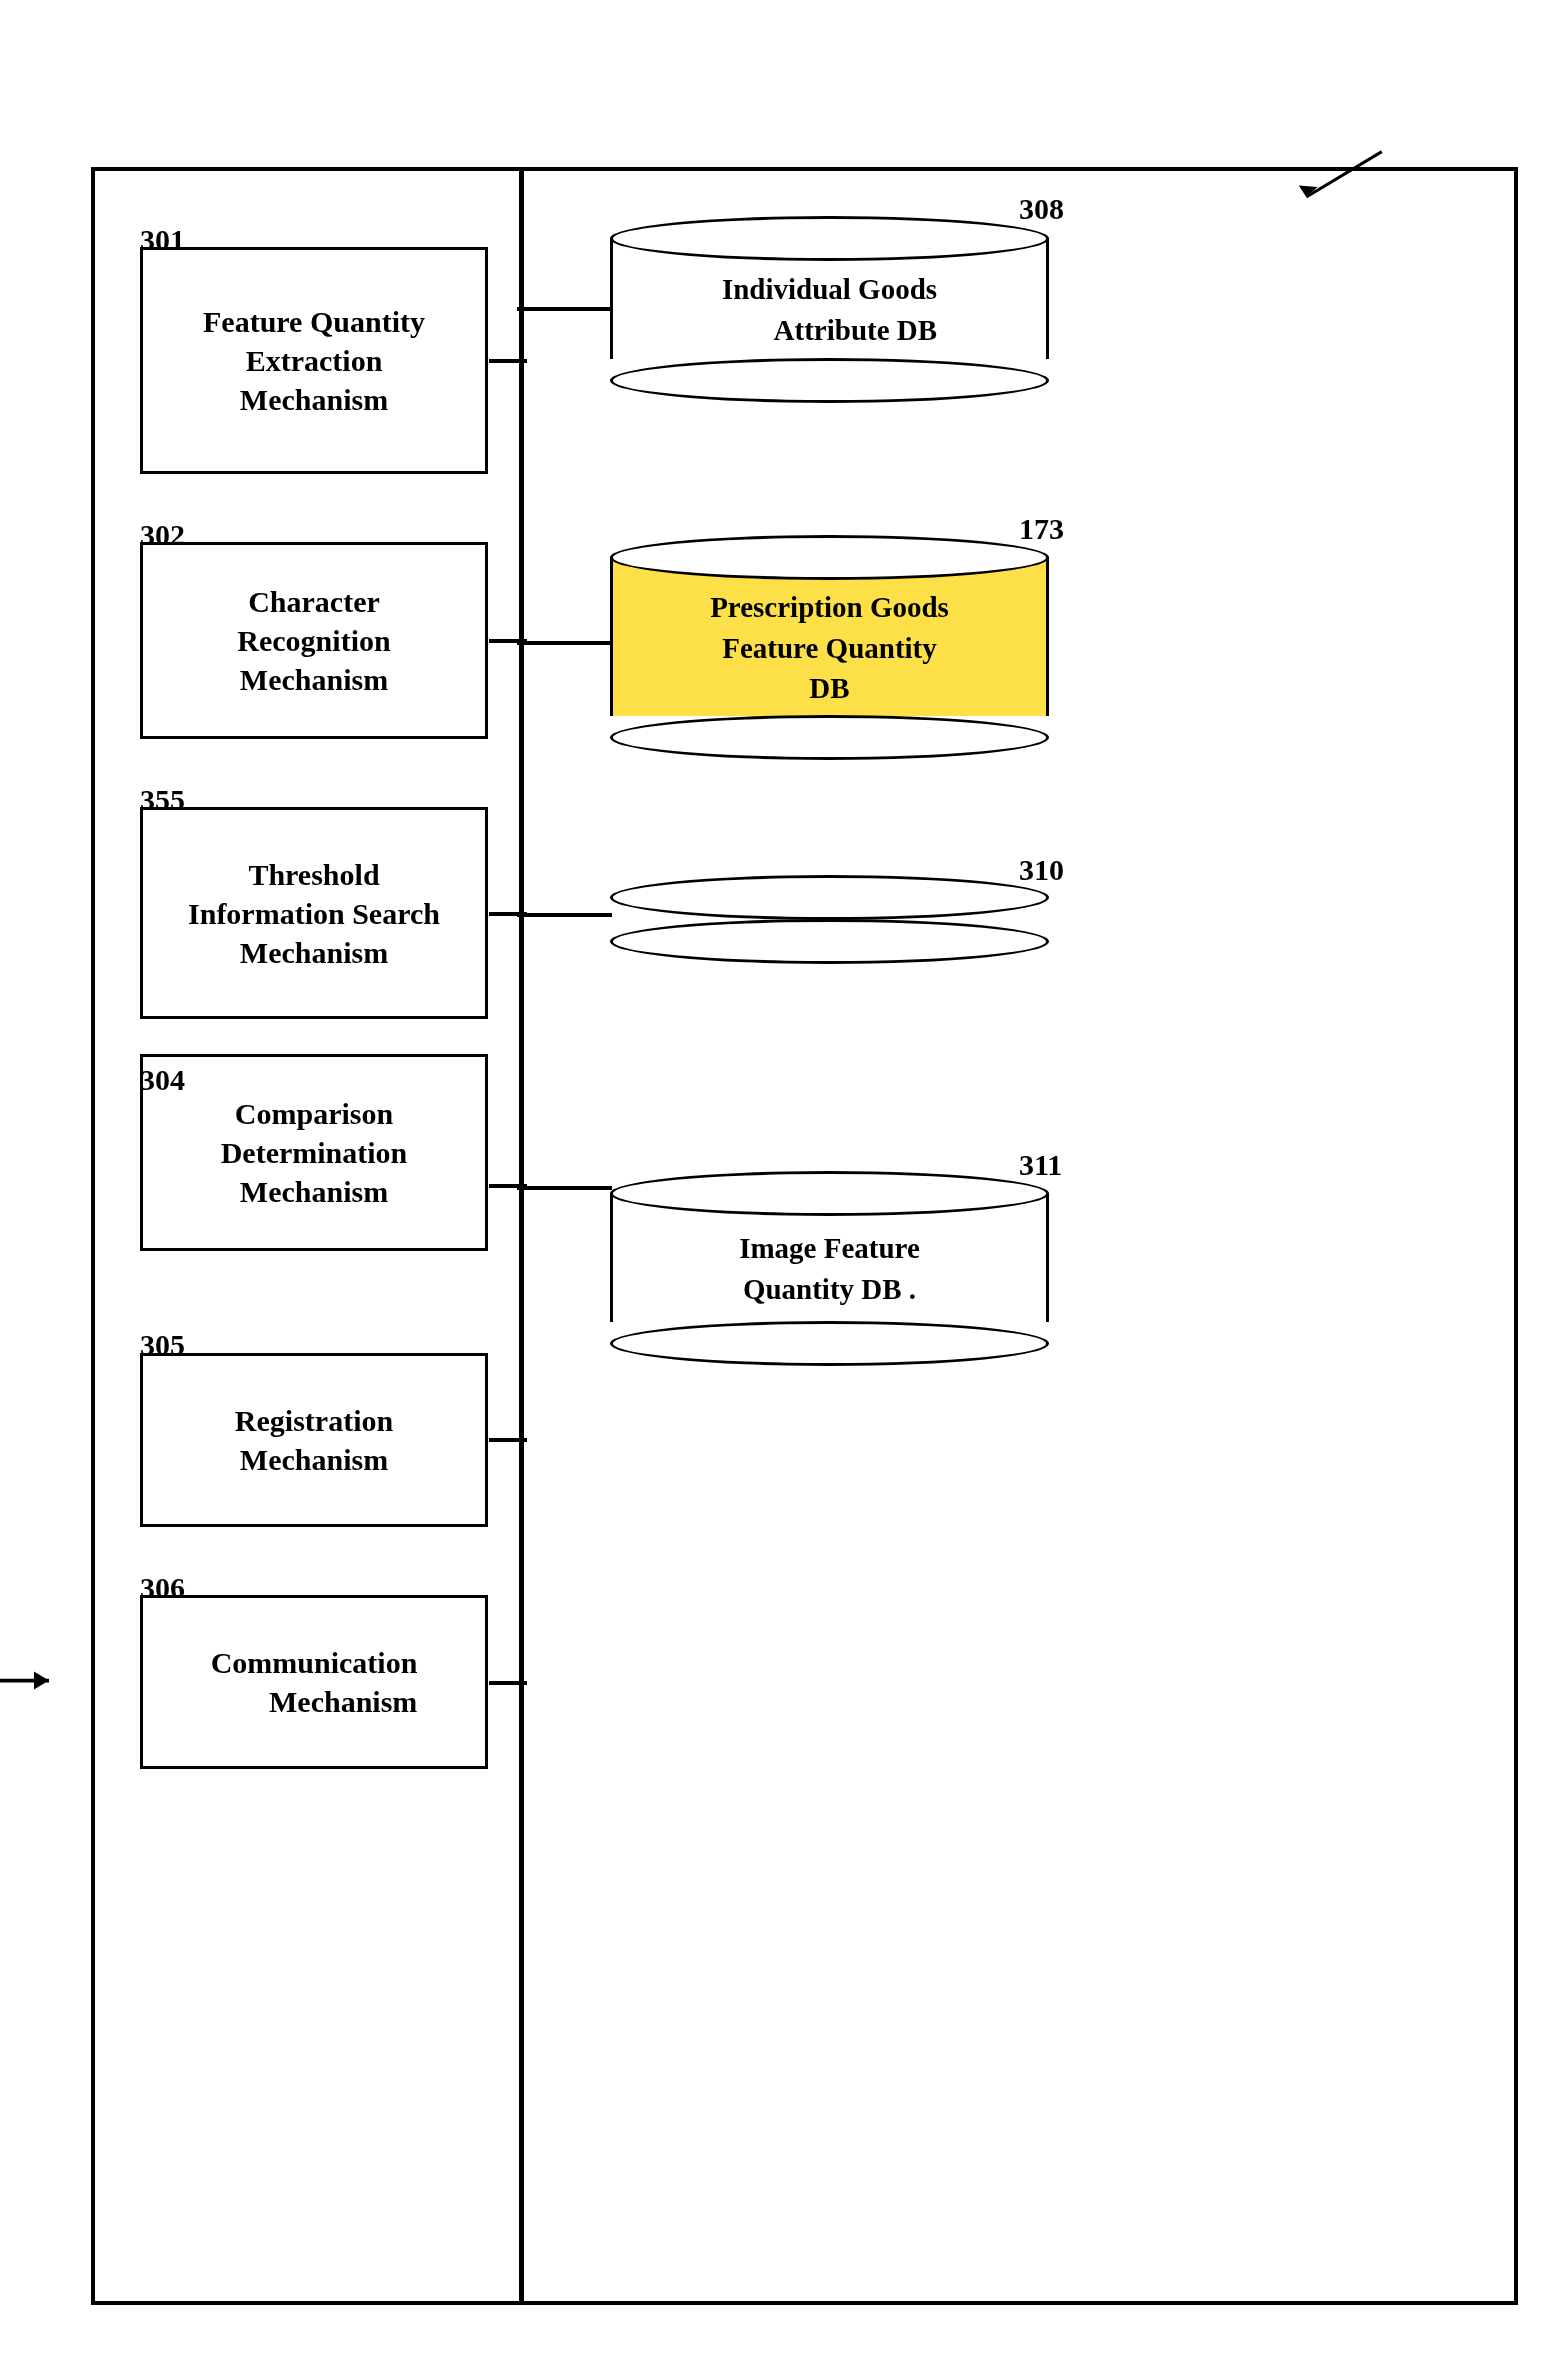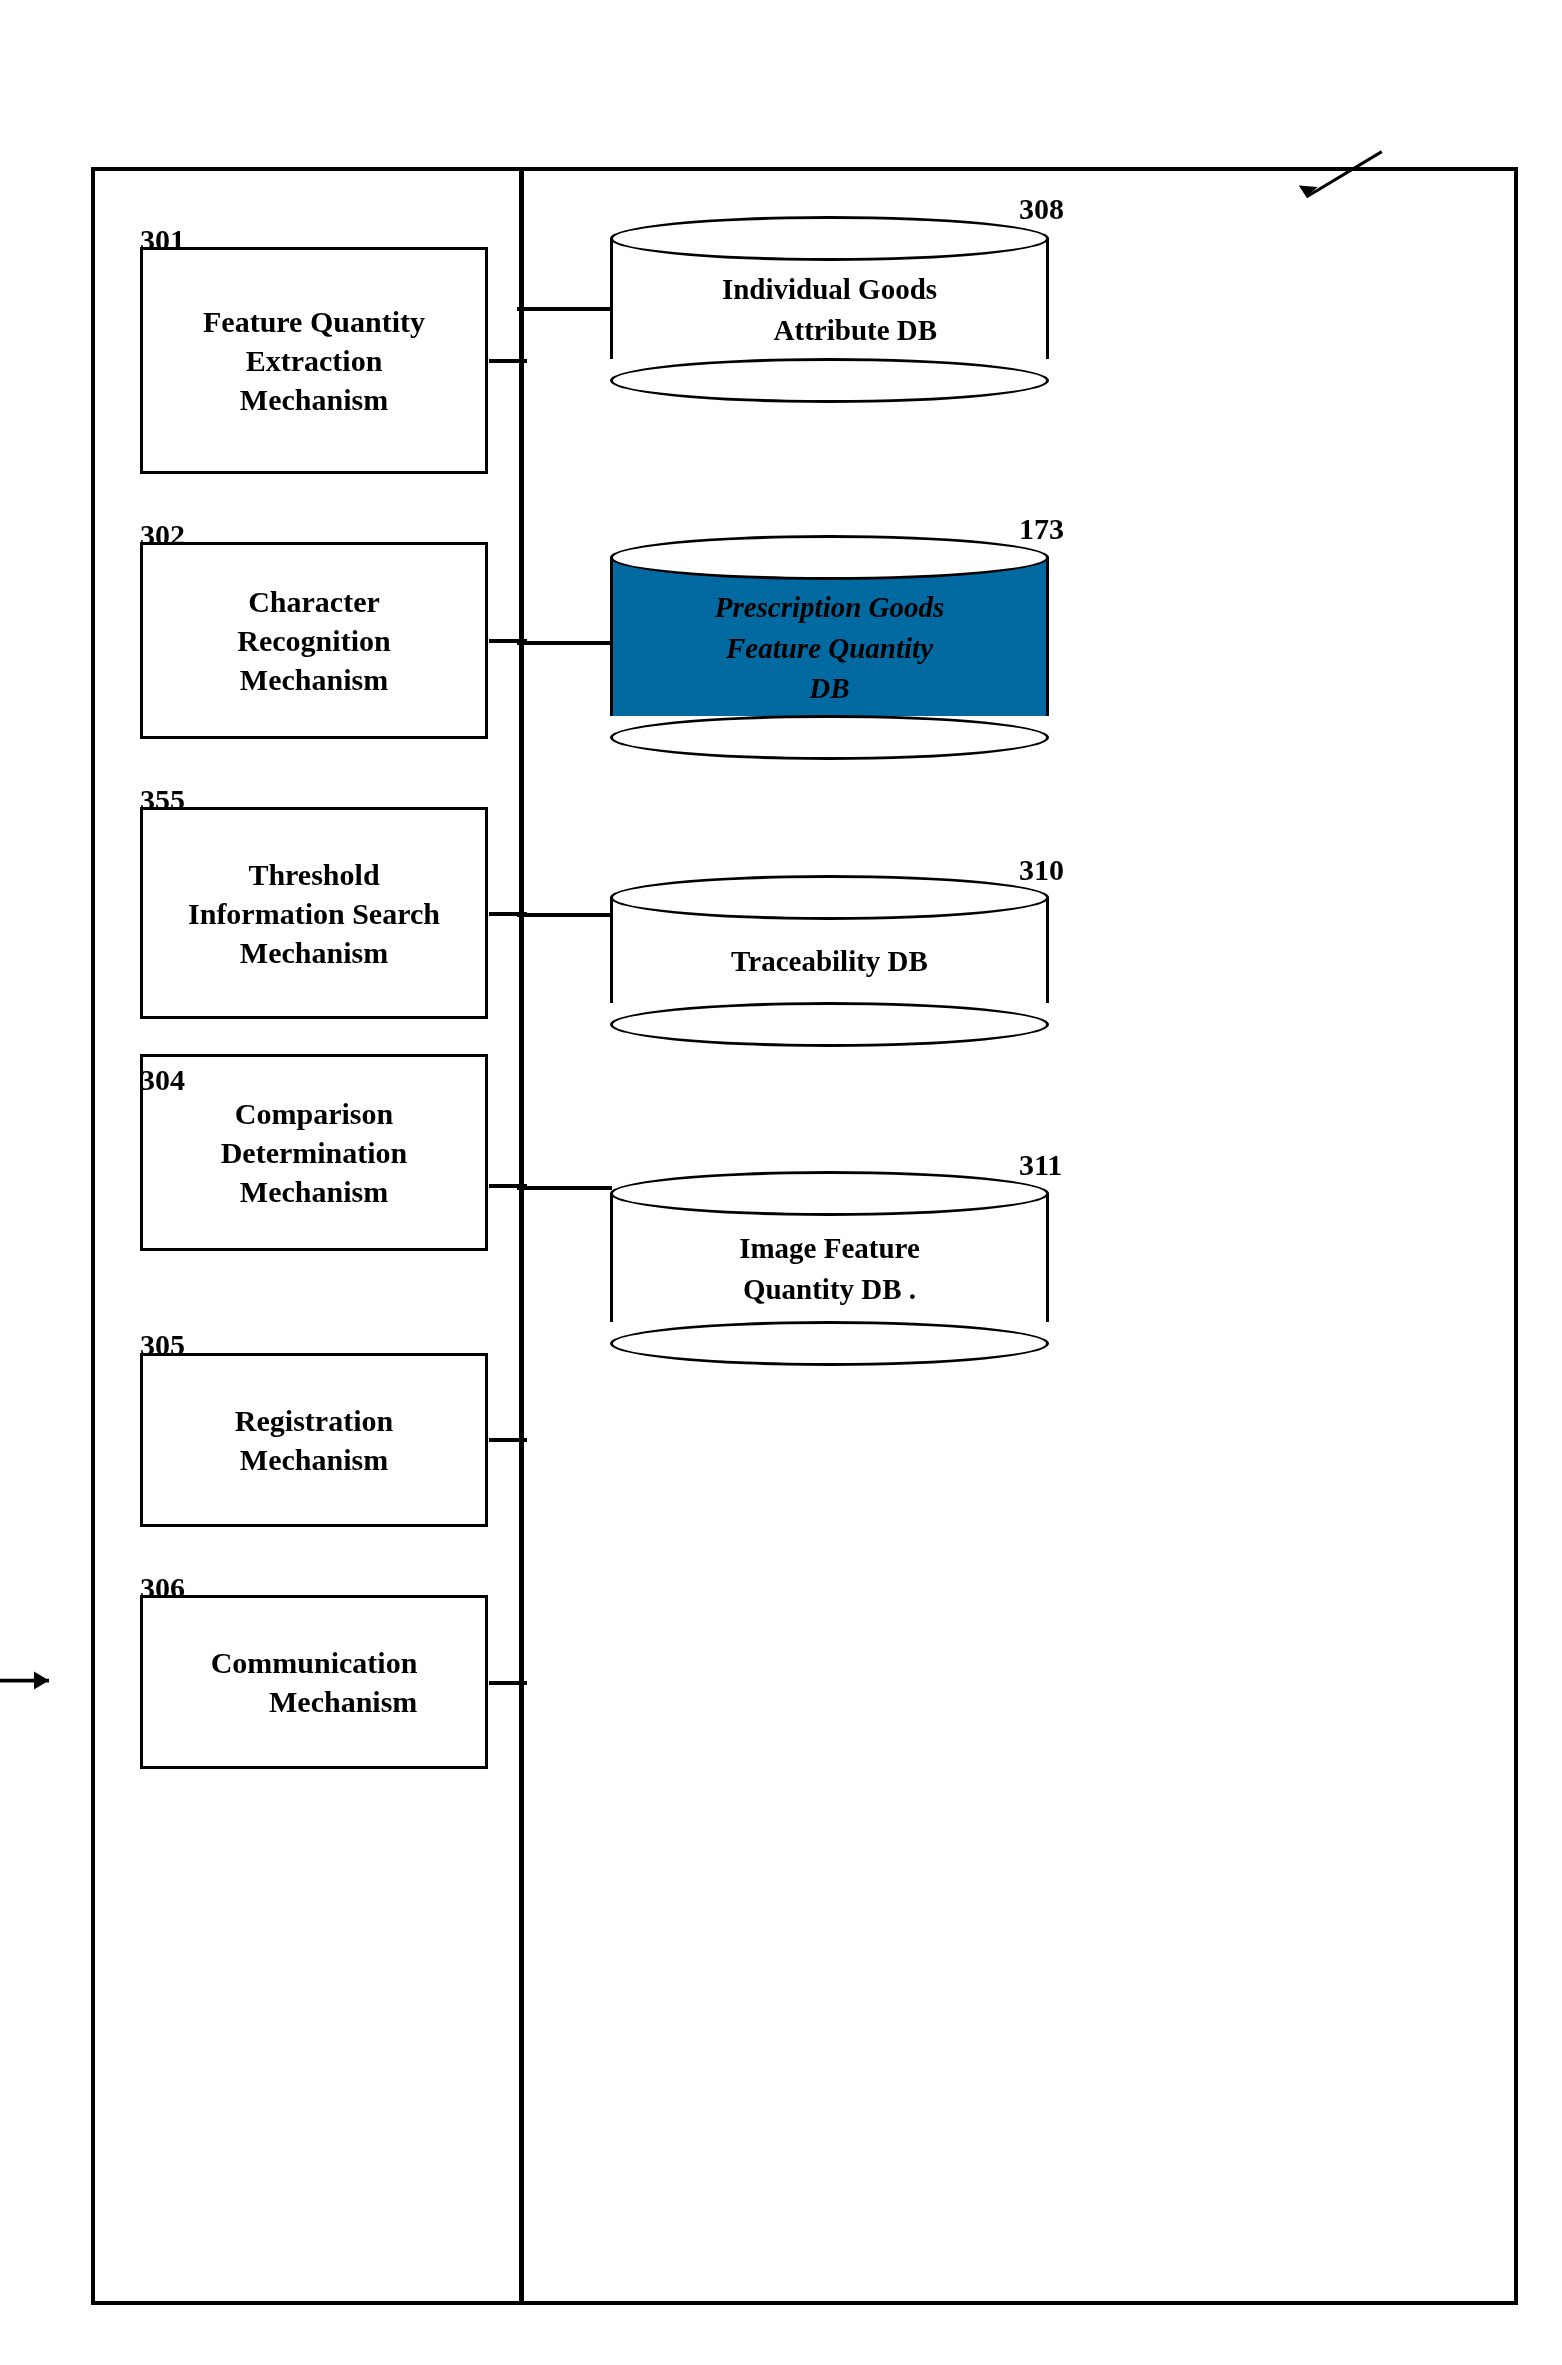--- a/index.html
+++ b/index.html
@@ -157,34 +157,31 @@
     </div>
 
     <div style="width:100%; height:45px; border:3.8px solid #000; border-radius:50%; background:#fff; position:relative; z-index:2; margin-top:-1.5px;"></div>
   </div>
 
   <div class="num-label" style="top:341px; left:924px;">173</div>
 
   <div class="db-connector" style="top:470px; left:422px; width:95px;"></div>
   <div style="position:absolute; top:364px; left:515px; width:439px;">
     <div style="width:100%; height:45px; border:3.8px solid #000; border-radius:50%; background:#fff; position:relative; z-index:2;"></div>
-    <div style="width:100%; min-height:144px; border-left:3.8px solid #000; border-right:3.8px solid #000; background:#0369a1; display:flex; align-items:center; justify-content:center; text-align:center; font-size:29px; font-weight:bold; line-height:1.4; margin-top:-23px; padding:30px 15px 7.6px 15px;font-style:italic;">
+    <div style="width:100%; min-height:144px; border-left:3.8px solid #000; border-right:3.8px solid #000; background:#fde047; display:flex; align-items:center; justify-content:center; text-align:center; font-size:29px; font-weight:bold; line-height:1.4; margin-top:-23px; padding:30px 15px 7.6px 15px;">
       Prescription Goods<br>Feature Quantity<br>DB
     </div>
     <div style="width:100%; height:45px; border:3.8px solid #000; border-radius:50%; background:#fff; position:relative; z-index:2; margin-top:-1.5px;"></div>
   </div>
 
   <div class="num-label" style="top:682px; left:924px;">310</div>
 
   <div class="db-connector" style="top:742px; left:422px; width:95px;"></div>
   <div style="position:absolute; top:704px; left:515px; width:439px;">
     <div style="width:100%; height:45px; border:3.8px solid #000; border-radius:50%; background:#fff; position:relative; z-index:2;"></div>
-    <div style="width:100%; min-height:106px; border-left:3.8px solid #000; border-right:3.8px solid #000; background:#fff; display:flex; align-items:center; justify-content:center; text-align:center; font-size:29px; font-weight:bold; line-height:1.4; margin-top:-23px; padding:30px 15px 7.6px 15px;">
-      Traceability DB
-    </div>
     <div style="width:100%; height:45px; border:3.8px solid #000; border-radius:50%; background:#fff; position:relative; z-index:2; margin-top:-1.5px;"></div>
   </div>
 
   <div class="num-label" style="top:977px; left:924px;">311</div>
 
   <div class="db-connector" style="top:1015px; left:422px; width:95px;"></div>
   <div style="position:absolute; top:1000px; left:515px; width:439px;">
     <div style="width:100%; height:45px; border:3.8px solid #000; border-radius:50%; background:#fff; position:relative; z-index:2;"></div>
     <div style="width:100%; min-height:129px; border-left:3.8px solid #000; border-right:3.8px solid #000; background:#fff; display:flex; align-items:center; justify-content:center; text-align:center; font-size:29px; font-weight:bold; line-height:1.4; margin-top:-23px; padding:30px 15px 7.6px 15px;">
       Image Feature<br>Quantity DB .

